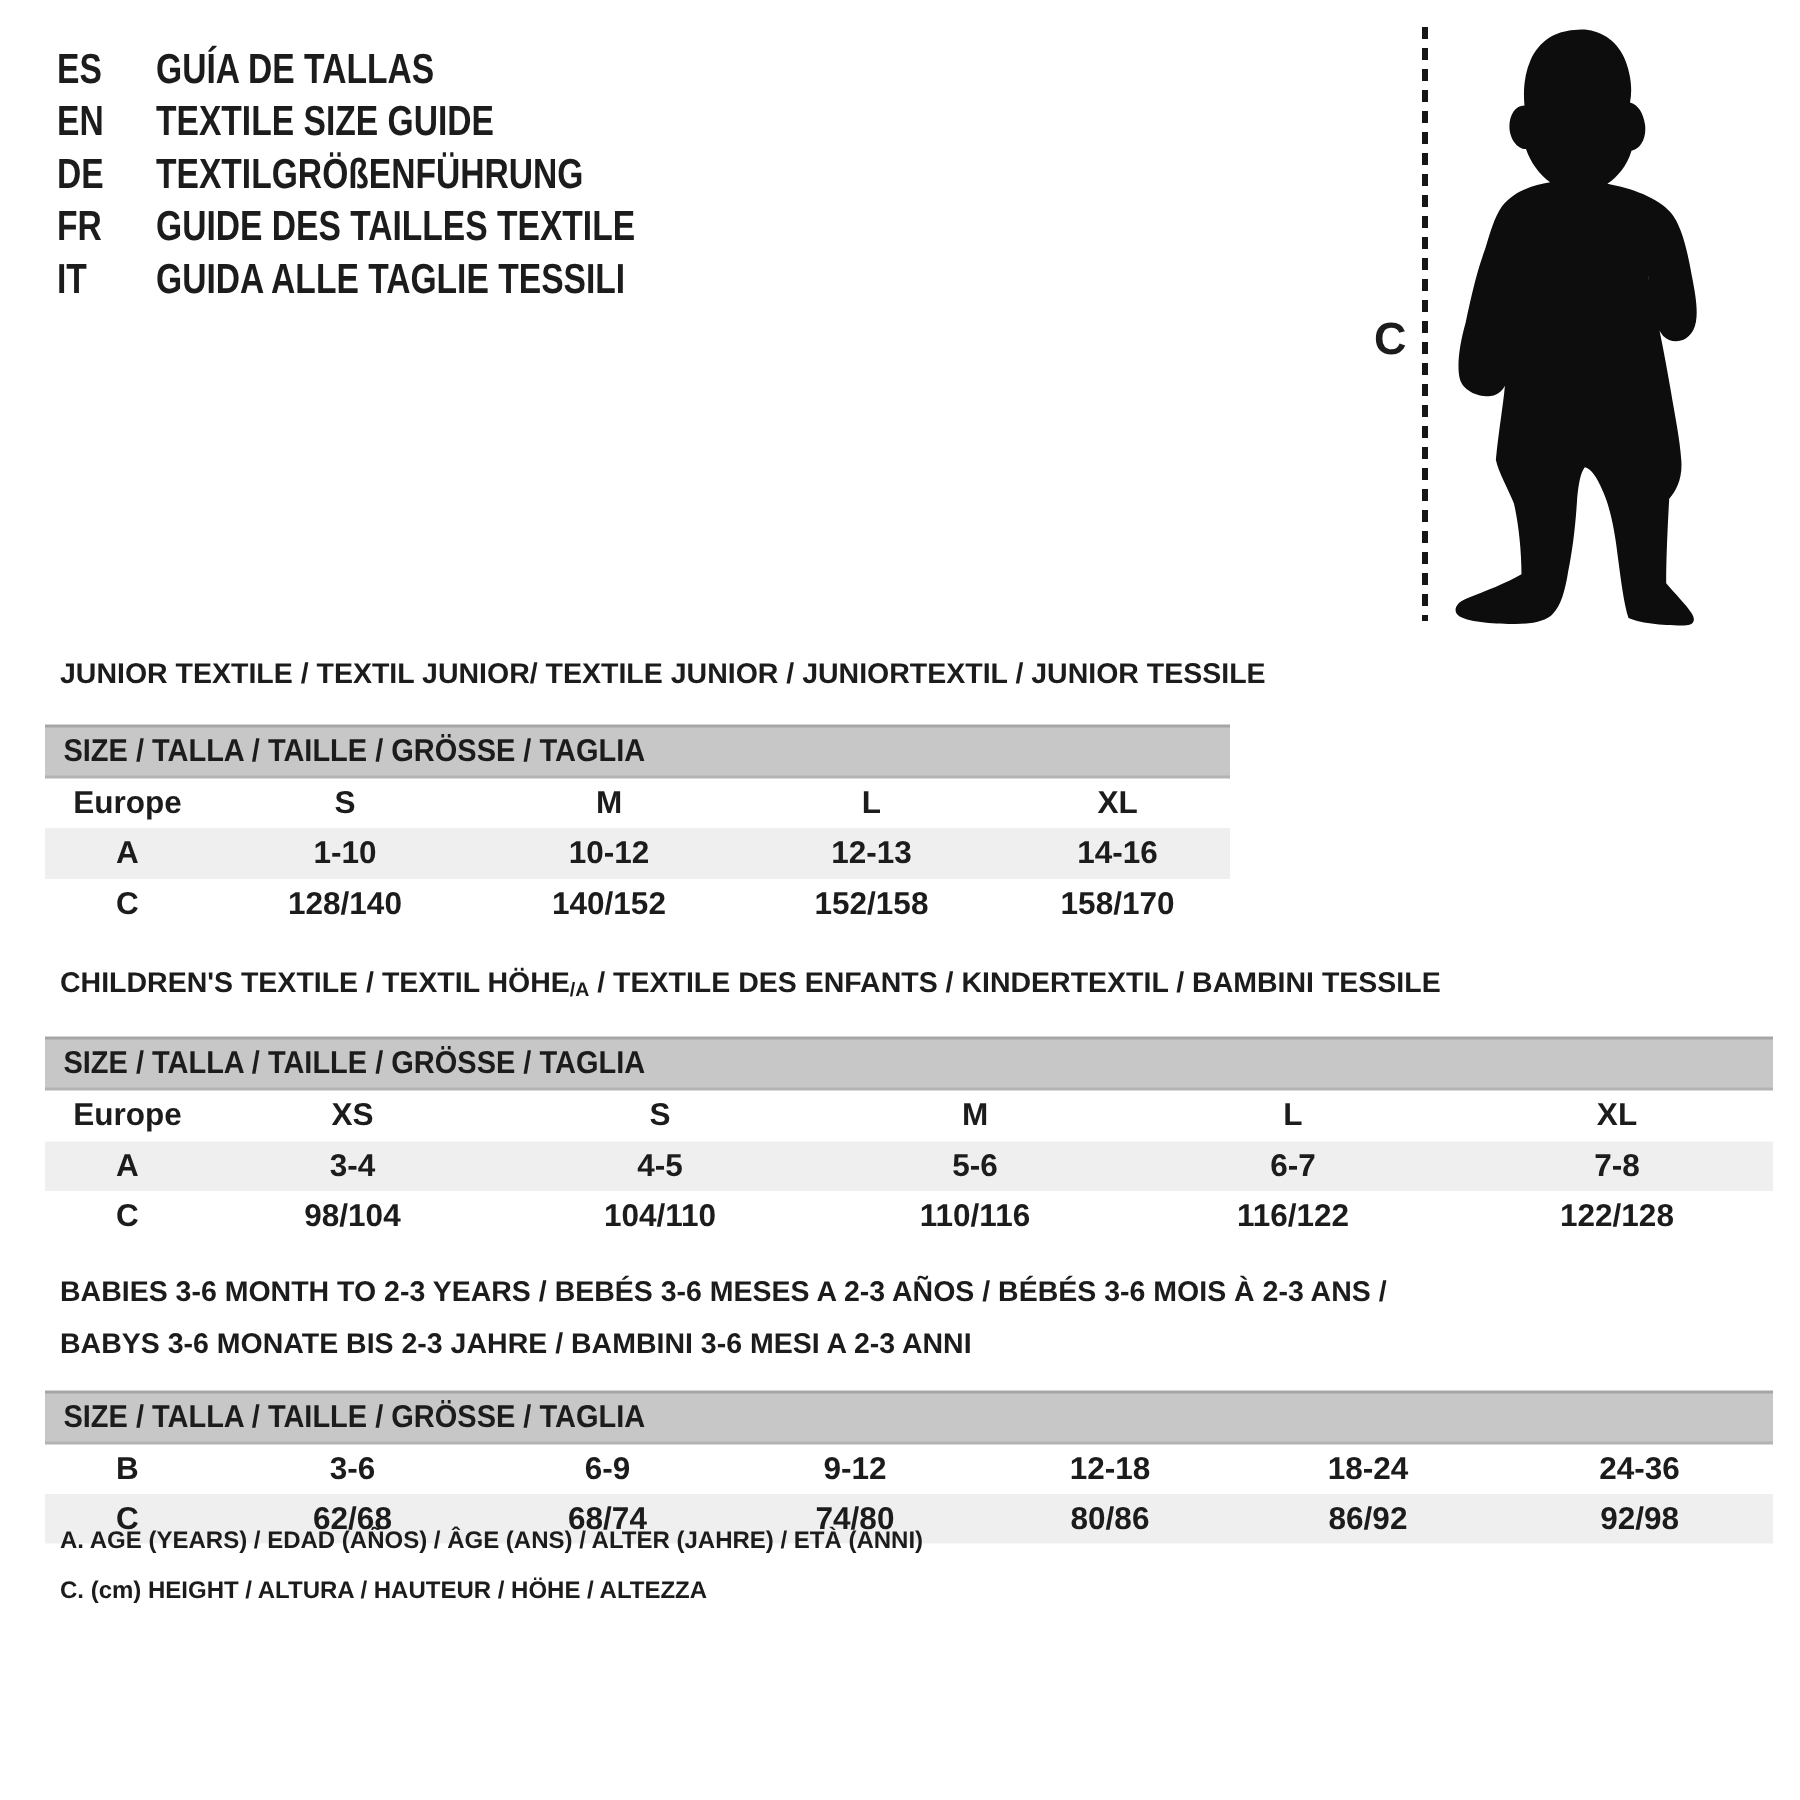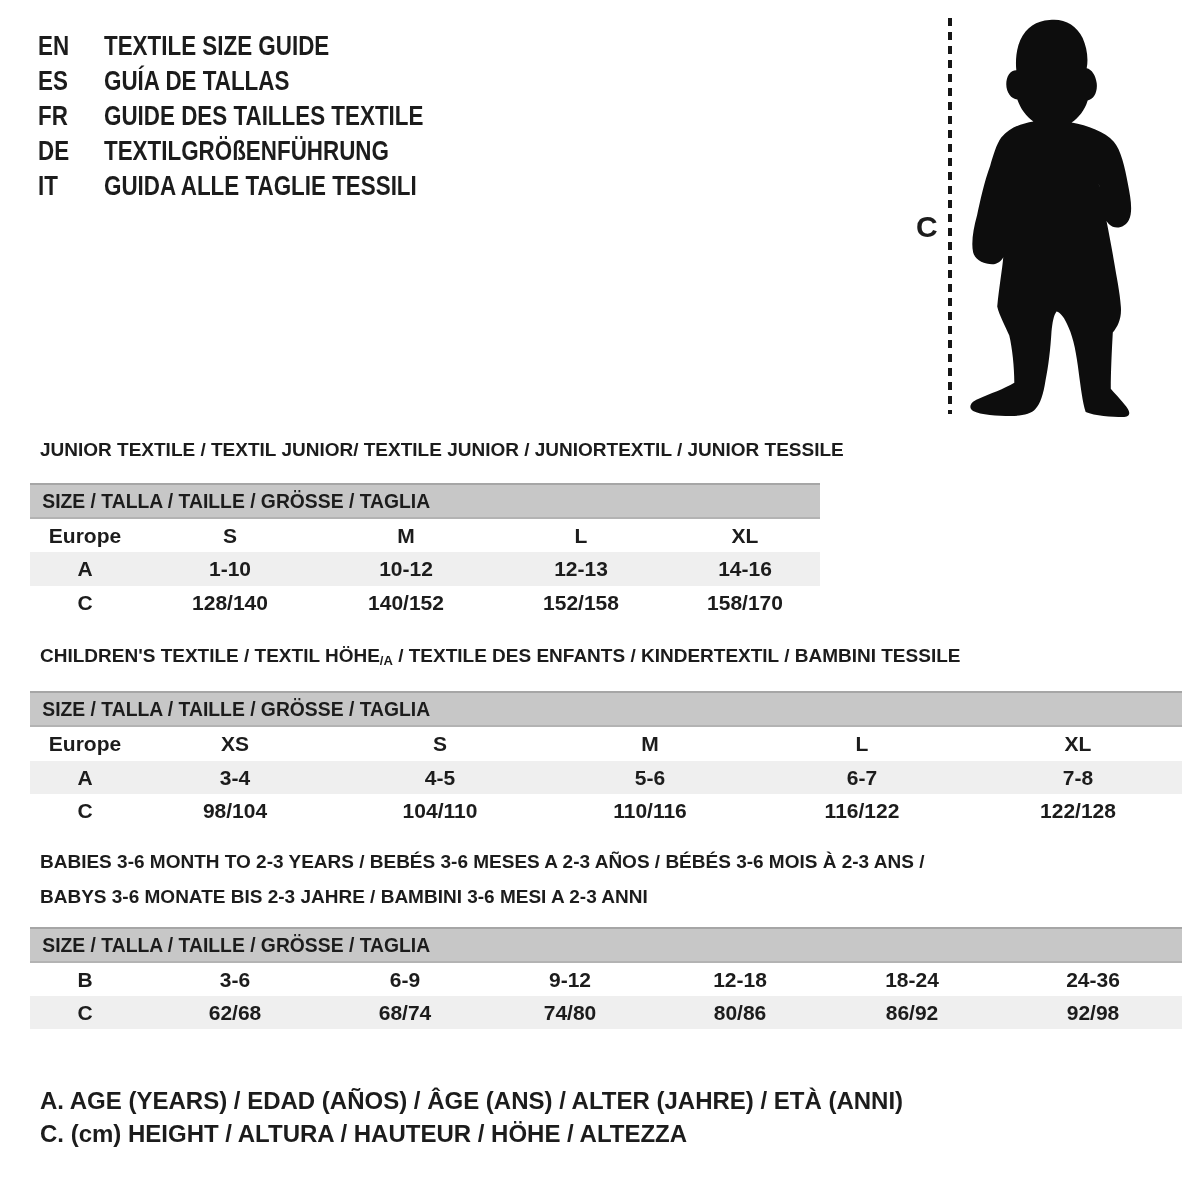--- a/index.html
+++ b/index.html
@@ -27,40 +27,40 @@
   
   table.size-table{position:absolute;left:30px;border-collapse:collapse;table-layout:fixed;}
   table.size-table td{padding:4px;font-size:21px;text-align:center;vertical-align:middle;color:#1c1c1c;}
   tr.bar td{background:#c7c7c7;border-top:2px solid #a6a6a6;border-bottom:2px solid #b3b3b3;text-align:left;}
   tr.bar td .bar-text{display:inline-block;padding-left:9px;font-size:21px;transform:scaleX(.92);transform-origin:0 50%;white-space:nowrap;}
   td.lbl{text-align:left;padding-left:10px;}
   tr.shade td{background:#efefef;}
   tr.h29{height:29px;} tr.h28{height:28px;} tr.h35{height:35px;} tr.h34{height:34px;} tr.h33{height:33px;}
 
   
-  .legend-block{position:absolute;left:40px;top:1084px;font-size:24px;line-height:33px;}
+  .legend-block{position:absolute;left:40px;top:1011px;font-size:16px;line-height:33px;}
   .legend-line{height:33px;white-space:nowrap;}
 </style>
 </head>
 <body>
 
 <div class="canvas">
 
   <div class="lang-block">
     <div class="lang-row">
+      <span class="lang-code"><span>ES</span></span><span class="lang-title"><span>GUÍA DE TALLAS</span></span>
+    </div>
+    <div class="lang-row">
       <span class="lang-code"><span>EN</span></span><span class="lang-title"><span>TEXTILE SIZE GUIDE</span></span>
     </div>
     <div class="lang-row">
-      <span class="lang-code"><span>ES</span></span><span class="lang-title"><span>GUÍA DE TALLAS</span></span>
+      <span class="lang-code"><span>DE</span></span><span class="lang-title"><span>TEXTILGRÖßENFÜHRUNG</span></span>
     </div>
     <div class="lang-row">
       <span class="lang-code"><span>FR</span></span><span class="lang-title"><span>GUIDE DES TAILLES TEXTILE</span></span>
-    </div>
-    <div class="lang-row">
-      <span class="lang-code"><span>DE</span></span><span class="lang-title"><span>TEXTILGRÖßENFÜHRUNG</span></span>
     </div>
     <div class="lang-row">
       <span class="lang-code"><span>IT</span></span><span class="lang-title"><span>GUIDA ALLE TAGLIE TESSILI</span></span>
     </div>
   </div>
 
   <div>
     <div class="measure-line"></div>
     <div class="measure-label">C</div>
     <svg class="baby-svg" width="178" height="402" viewBox="0 0 175 400" aria-hidden="true">

